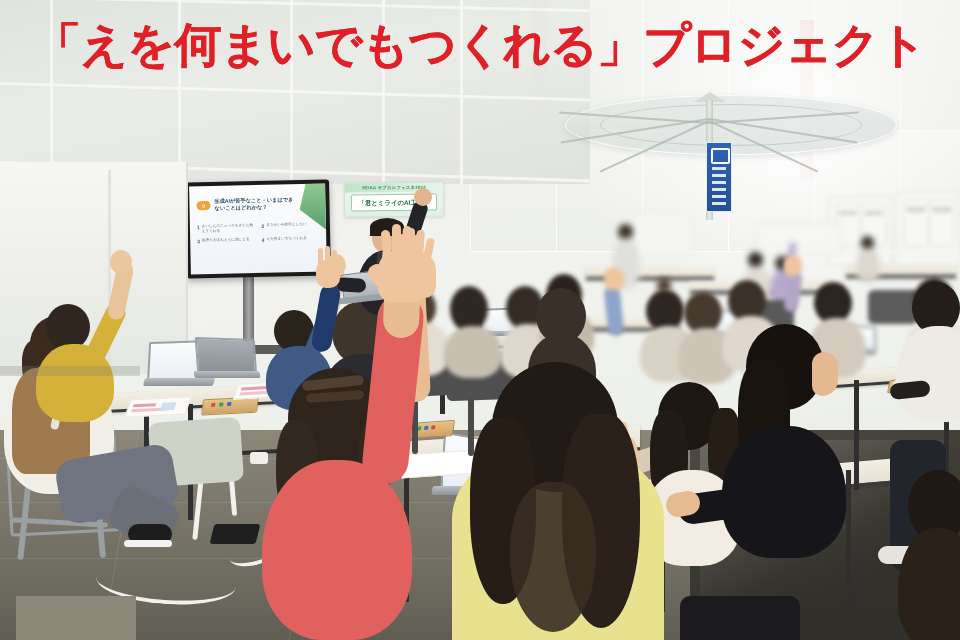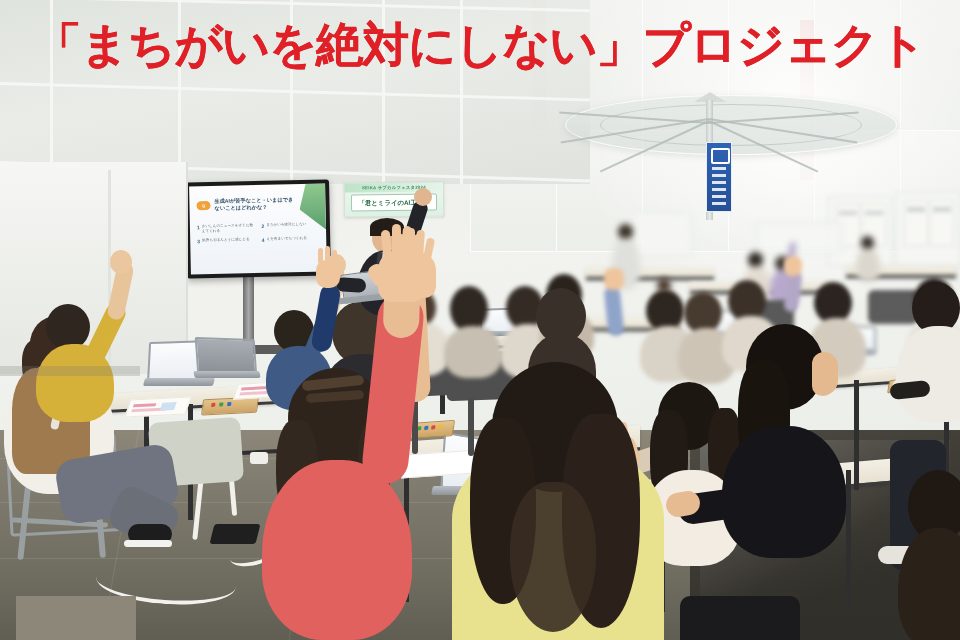--- a/index.html
+++ b/index.html
@@ -636,16 +636,16 @@
       <div class="p" style="left:-10px;top:58px;width:80px;height:120px;background:#2a2118;"></div>
     </div>
 
     <div class="fig" style="left:266px;top:368px;z-index:19;"></div>
 
     <div style="position:absolute;left:0;top:366px;width:140px;height:10px;background:rgba(120,120,110,.25);"></div>
 
   </div>
 
   <div class="title-overlay">
-    <span class="t">「まちがいを絶対にしない」プロジェクト</span>
+    <span class="t">「えを何まいでもつくれる」プロジェクト</span>
   </div>
 
 </div>
 
 </body></html>

